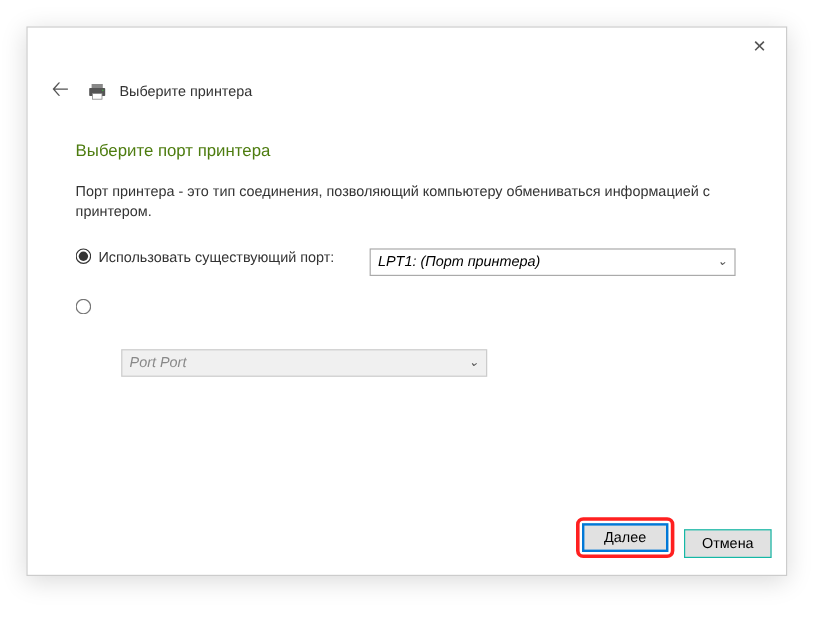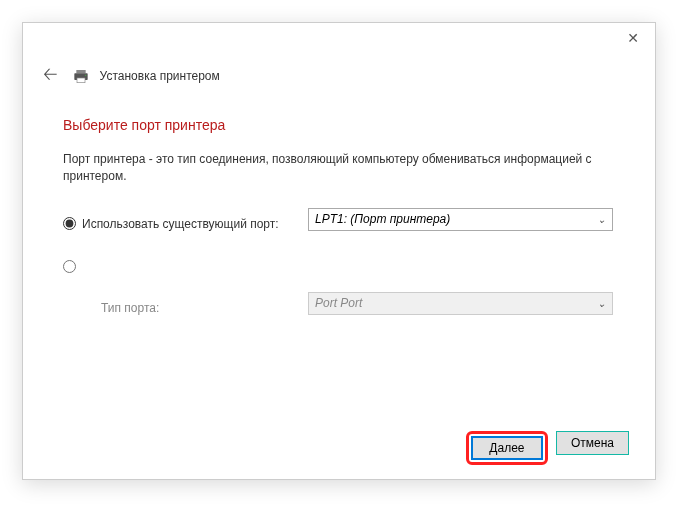--- a/index.html
+++ b/index.html
@@ -59,34 +59,34 @@
       height: 16px;
     }
     .header-title {
       font-size: 12px;
       color: #333;
     }
     .content {
       padding: 24px 40px 0 40px;
     }
     .page-title {
-      color: #b91c1c;
+      color: #4d7c0f;
       font-size: 14px;
       font-weight: 400;
       margin-bottom: 18px;
     }
     .description {
       font-size: 12px;
       color: #333;
       line-height: 1.4;
       margin-bottom: 22px;
     }
     .option-row {
       display: flex;
-      align-items: flex-end;
+      align-items: flex-start;
       margin-bottom: 18px;
       min-height: 24px;
     }
     .radio-group {
       width: 245px;
       display: flex;
       align-items: center;
     }
     .radio {
       width: 13px;
@@ -126,24 +126,24 @@
       padding-left: 38px;
     }
     .sub-label {
       width: 207px;
       font-size: 12px;
       color: #888;
     }
     .footer {
       position: absolute;
       bottom: 14px;
-      right: 26px;
+      right: 12px;
       display: flex;
       gap: 8px;
-      align-items: flex-start;
+      align-items: flex-end;
     }
     .btn {
       min-width: 72px;
       height: 24px;
       font-size: 12px;
       border: 1px solid #14b8a6;
       background: #e1e1e1;
       cursor: pointer;
       padding: 0 14px;
     }
@@ -166,21 +166,21 @@
   </div>
 
   <div class="header">
     <div class="back-arrow">🡠</div>
     <svg class="printer-icon" viewBox="0 0 24 24">
       <rect x="5" y="3" width="14" height="5" fill="#888"></rect>
       <rect x="2" y="8" width="20" height="10" fill="#555" rx="1"></rect>
       <rect x="6" y="15" width="12" height="7" fill="#fff" stroke="#888"></rect>
       <circle cx="19" cy="11" r="1" fill="#4a4"></circle>
     </svg>
-    <span class="header-title">Установка принтером</span>
+    <span class="header-title">Выберите принтера</span>
   </div>
 
   <div class="content">
     <div class="page-title">Выберите порт принтера</div>
     <div class="description">Порт принтера - это тип соединения, позволяющий компьютеру обмениваться информацией с принтером.</div>
 
     <div class="option-row">
       <div class="radio-group">
         <input type="radio" class="radio" checked="" style="">
         <span class="radio-label">Использовать существующий порт:</span>
@@ -191,21 +191,20 @@
       </div>
     </div>
 
     <div class="option-row">
       <div class="radio-group">
         <input type="radio" class="radio" style="">
       </div>
     </div>
 
     <div class="option-row sub-row">
-      <span class="sub-label">Тип порта:</span>
       <div class="select-box disabled">
         <span>Port Port</span>
         <span class="chevron">⌄</span>
       </div>
     </div>
   </div>
 
   <div class="footer">
     <div class="btn-primary-wrap">
       <button class="btn btn-primary">Далее</button>

